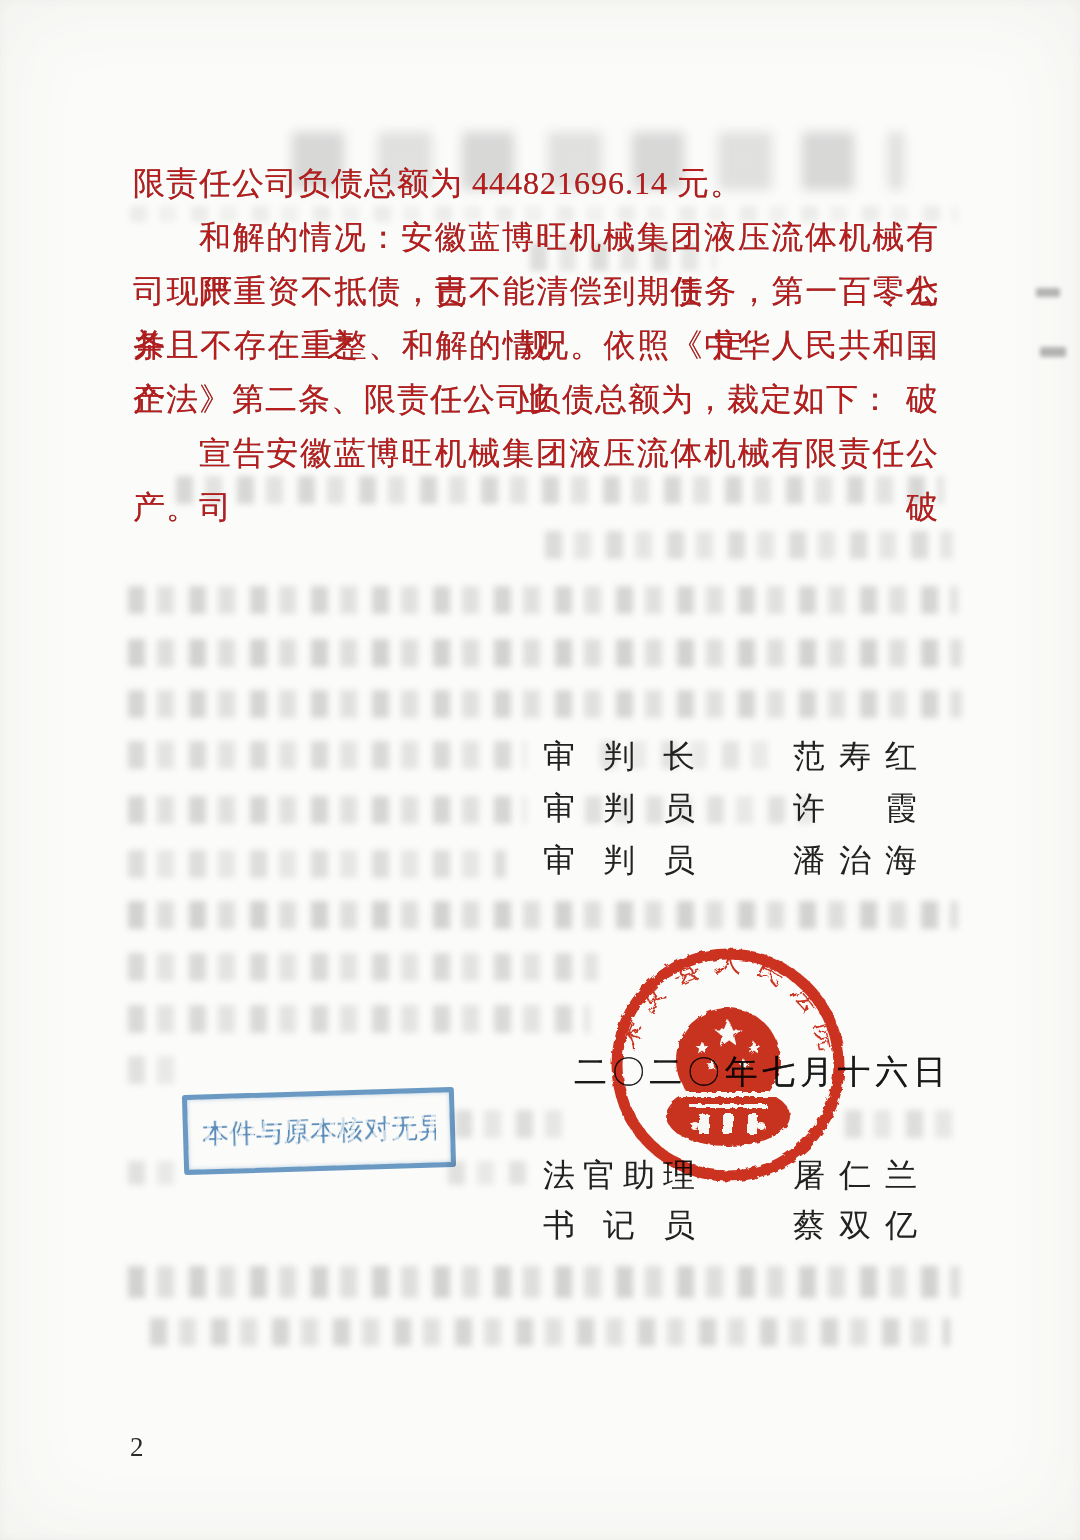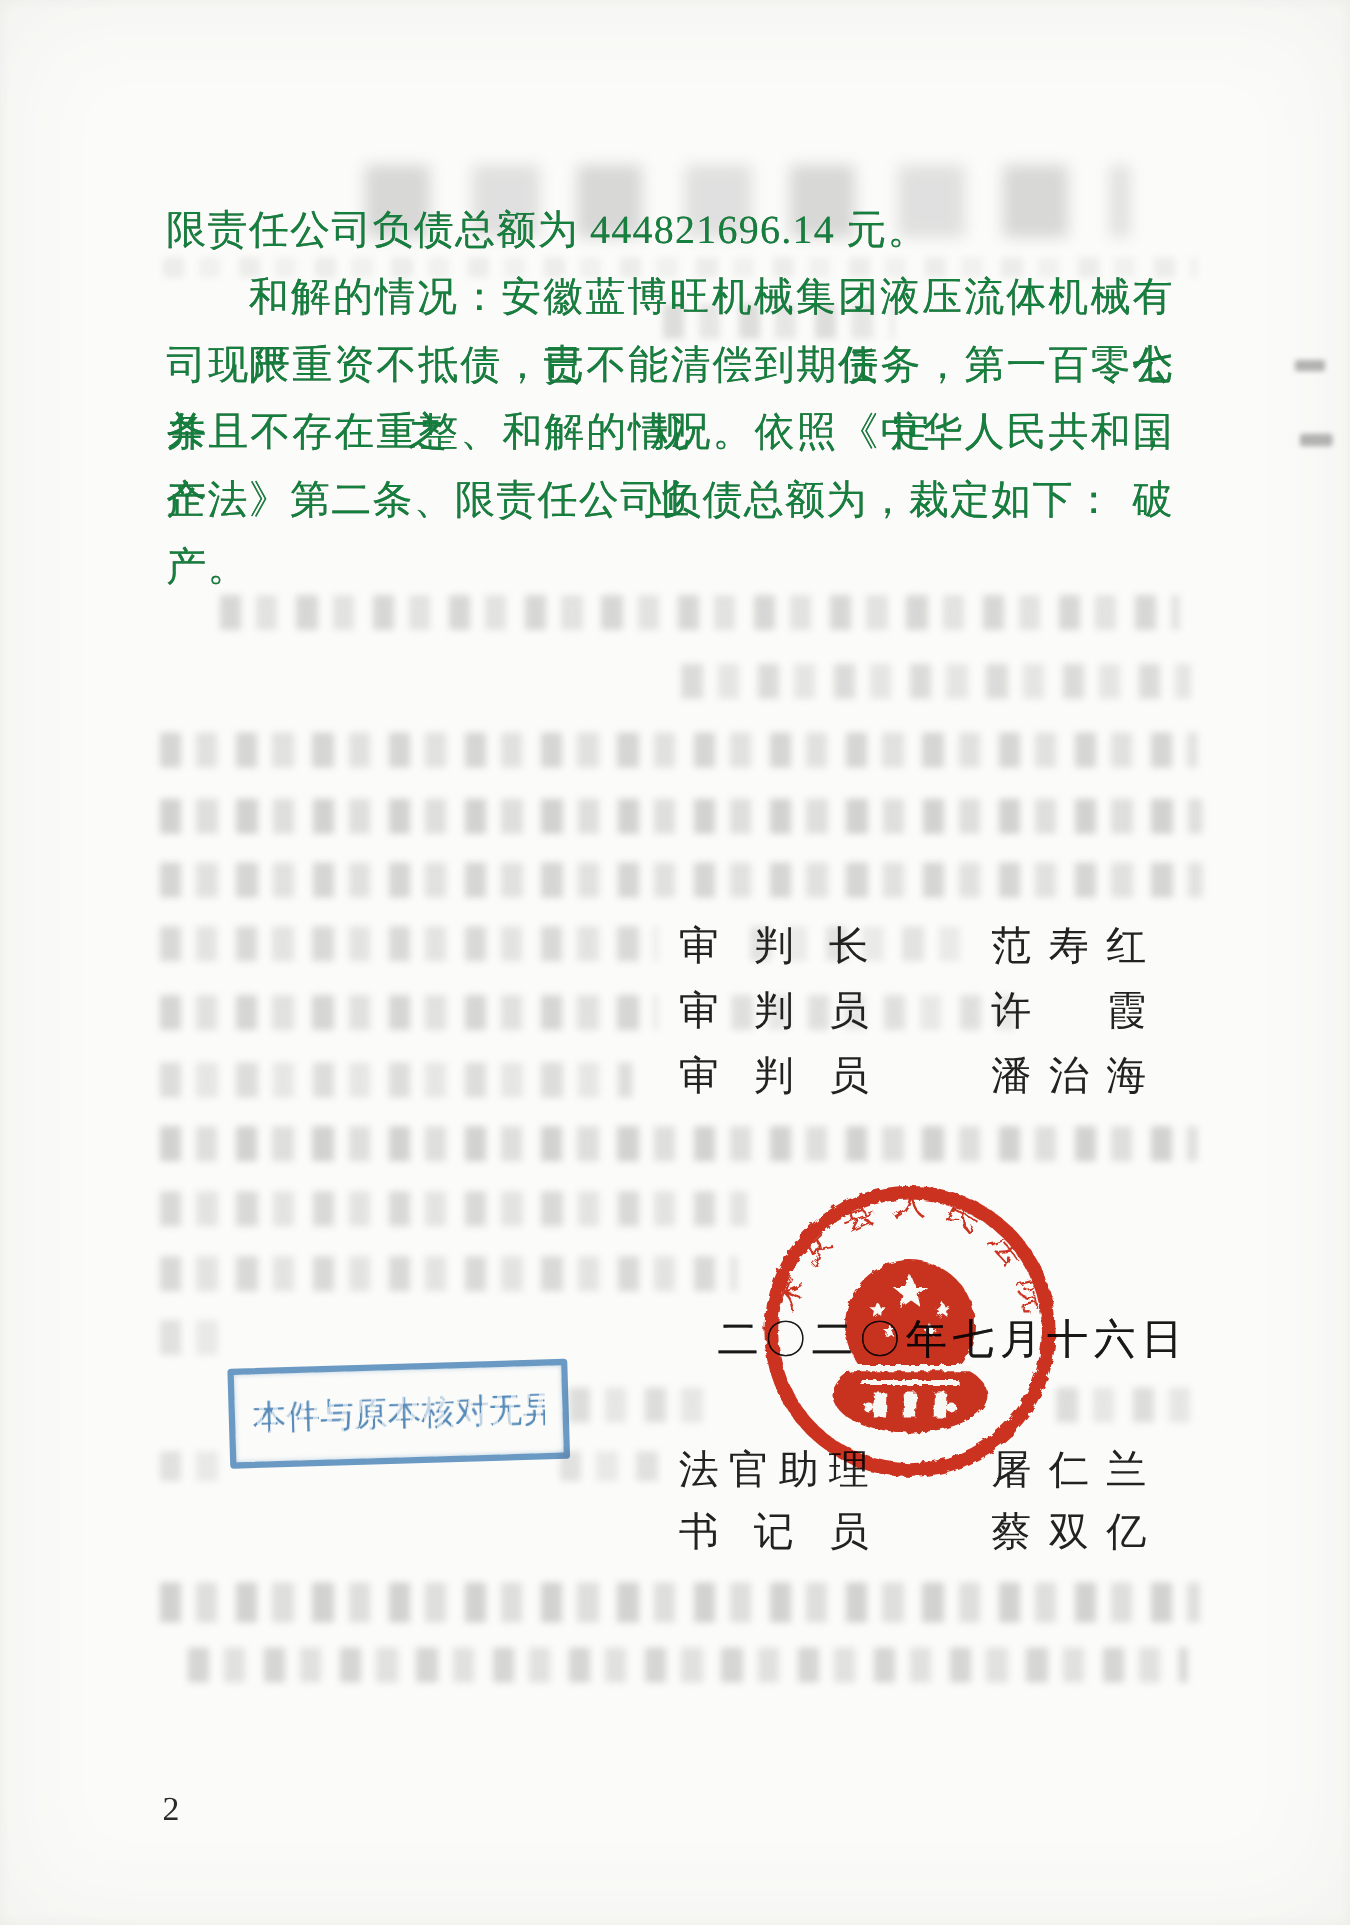--- a/index.html
+++ b/index.html
@@ -22,21 +22,21 @@
     height:58px;filter:blur(6px);opacity:.42;
     background:repeating-linear-gradient(90deg,
       rgba(110,110,115,.6) 0 52px, rgba(110,110,115,0) 52px 86px,
       rgba(110,110,115,.45) 86px 140px, rgba(110,110,115,0) 140px 170px);
   }
   .smudge{position:absolute;background:rgba(120,120,120,.55);filter:blur(2px);border-radius:2px;}
   
   .body-text{position:absolute;left:133px;top:156px;width:806px;z-index:2;}
   .body-text .line{
     height:54px;line-height:54px;font-size:32px;letter-spacing:1px;
-    white-space:nowrap;color:#15803d;text-shadow:0 0 .5px rgba(30,30,30,.6);
+    white-space:nowrap;color:#b91c1c;text-shadow:0 0 .5px rgba(30,30,30,.6);
   }
   .body-text .line.fill{white-space:normal;text-align:justify;text-align-last:justify;text-justify:inter-character;}
   .body-text .line.indent{padding-left:66px;}
   
   .sig-block{position:absolute;left:543px;z-index:2;}
   .sig-row{display:flex;align-items:center;height:52px;}
   .sig-role{width:152px;font-size:32px;color:#222;}
   .sig-gap{width:98px;}
   .sig-name{width:124px;font-size:32px;color:#222;}
   .spread{display:flex;justify-content:space-between;}
@@ -99,20 +99,21 @@
   <div class="bleed" style="top:1318px;left:150px;width:800px;opacity:.5;"></div>
   <div class="smudge" style="left:1036px;top:288px;width:24px;height:9px;"></div>
   <div class="smudge" style="left:1040px;top:347px;width:26px;height:10px;"></div>
 
   <div class="body-text" id="body-lines">
       <div class="line">限责任公司负债总额为 444821696.14 元。</div>
       <div class="line indent fill">和解的情况：安徽蓝博旺机械集团液压流体机械有限责任公</div>
       <div class="line fill">司现严重资不抵债，已不能清偿到期债务，第一百零七条之规定，</div>
       <div class="line fill">并且不存在重整、和解的情况。依照《中华人民共和国企业破</div>
       <div class="line">产法》第二条、限责任公司负债总额为，裁定如下：</div>
+      <div class="line indent fill">宣告安徽蓝博旺机械集团液压流体机械有限责任公司破</div>
       <div class="line">产。</div>
     </div>
 
   <div class="sig-block" id="judges" style="top:731px;">
       <div class="sig-row">
         <div class="sig-role spread">
           <span>审</span>
           <span>判</span>
           <span>长</span>
         </div>

